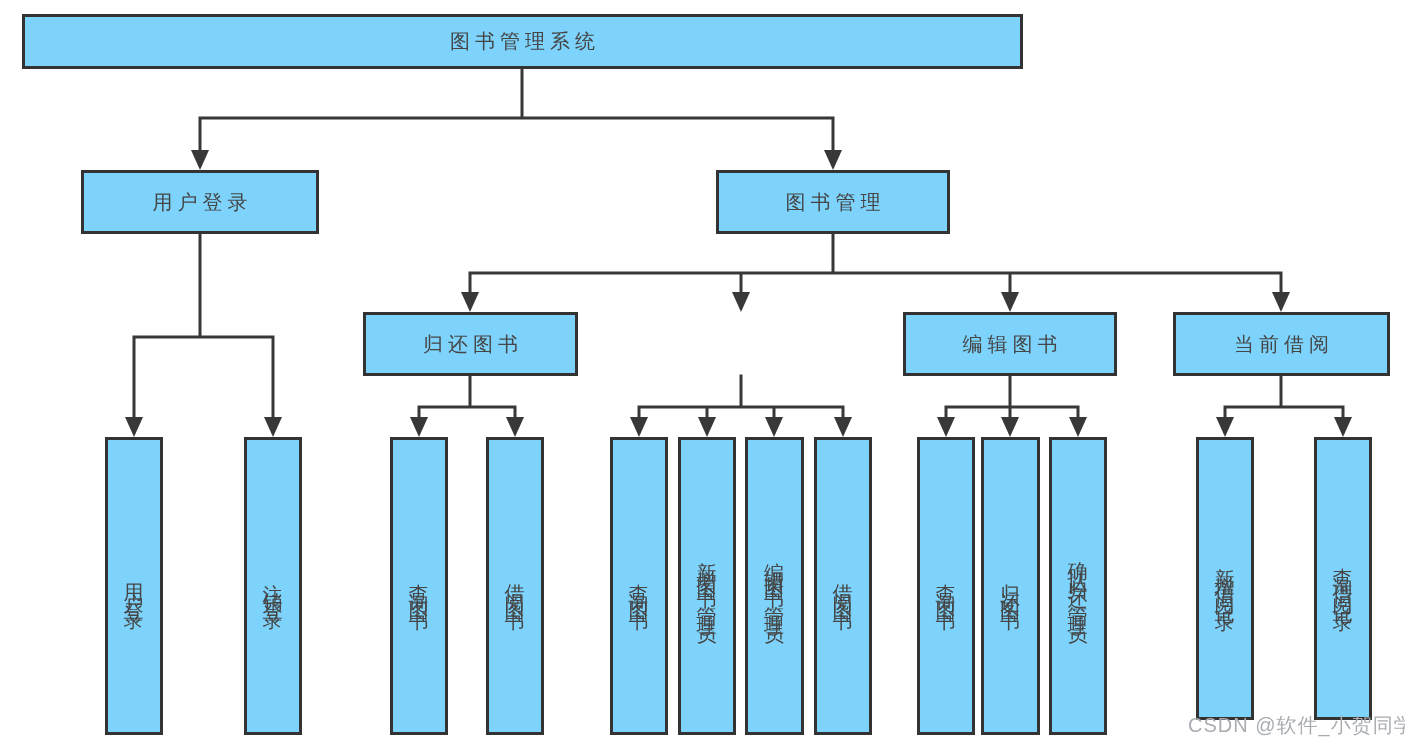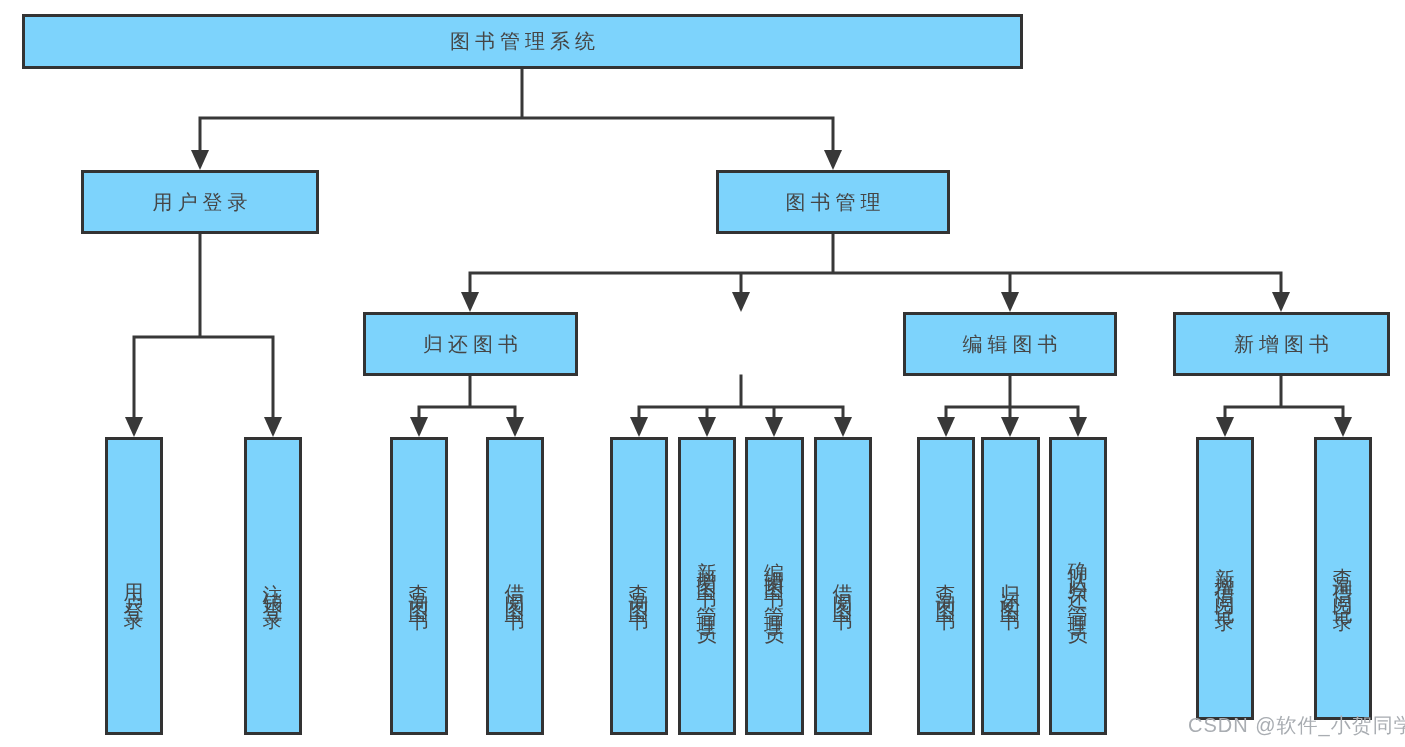--- a/index.html
+++ b/index.html
@@ -116,21 +116,21 @@
     <span>图书管理</span>
   </div>
 
   <div class="node hbox" style="left:363px;top:312px;width:215px;height:64px">
     <span>归还图书</span>
   </div>
   <div class="node hbox" style="left:903px;top:312px;width:214px;height:64px">
     <span>编辑图书</span>
   </div>
   <div class="node hbox" style="left:1173px;top:312px;width:217px;height:64px">
-    <span>新增图书</span>
+    <span>当前借阅</span>
   </div>
 
   <div class="node leaf" style="left:105px;top:437px;width:58px;height:298px">
     <span>用户登录</span>
   </div>
   <div class="node leaf" style="left:244px;top:437px;width:58px;height:298px">
     <span>注销登录</span>
   </div>
 
   <div class="node leaf" style="left:390px;top:437px;width:58px;height:298px">

